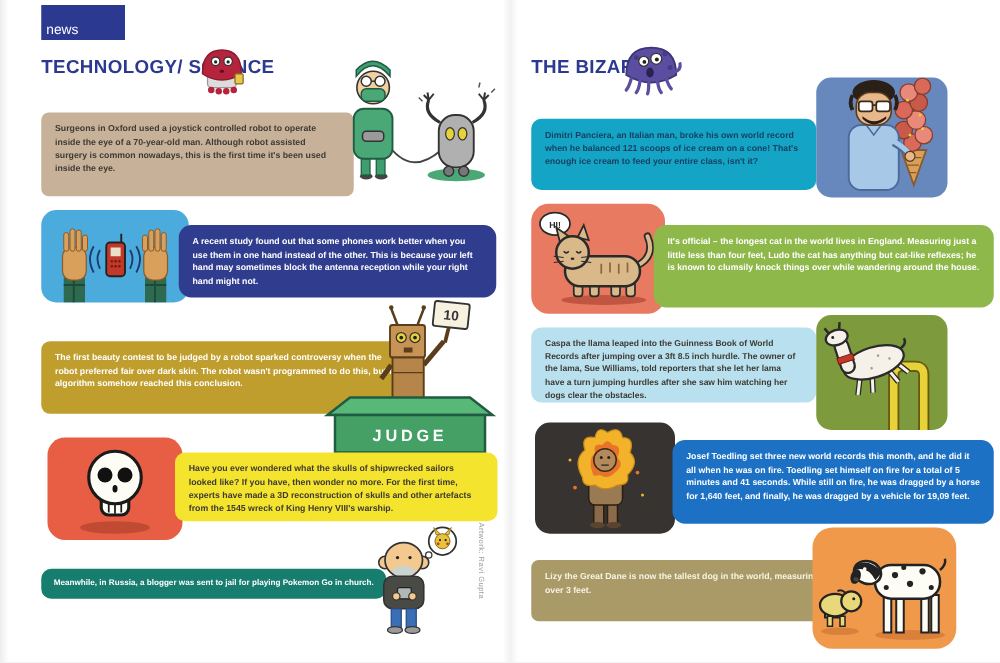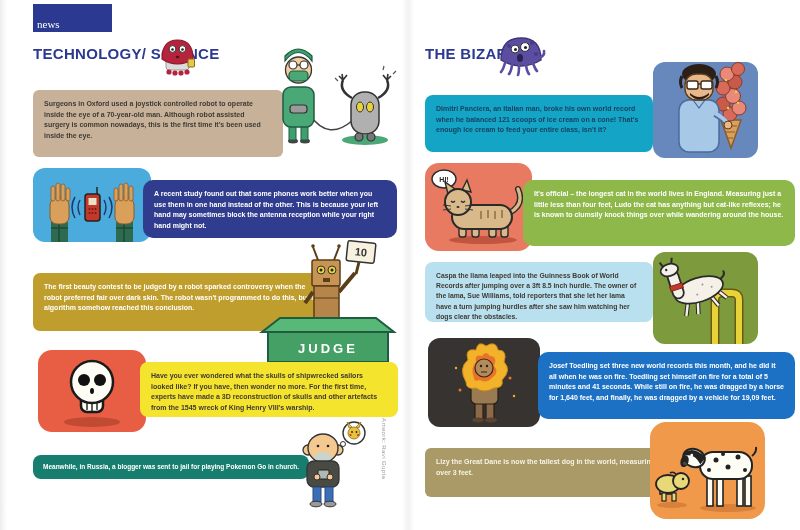--- a/index.html
+++ b/index.html
@@ -3,22 +3,22 @@
 <meta charset="utf-8">
 <style>
   html,body{margin:0;padding:0;background:#e9e9e9;}
   #page{position:relative;width:800px;height:530px;background:#ffffff;overflow:hidden;
         font-family:"Liberation Sans",sans-serif;}
   .fold{position:absolute;left:402px;top:0;width:14px;height:100%;
         background:linear-gradient(90deg,rgba(0,0,0,0.00),rgba(0,0,0,0.05) 45%,rgba(0,0,0,0.00) 90%);}
   .edge{position:absolute;left:0;top:0;width:7px;height:100%;
         background:linear-gradient(90deg,rgba(0,0,0,0.07),rgba(0,0,0,0));}
 
-  .masthead{position:absolute;left:33px;top:4px;width:79px;height:28px;background:#2b3990;
-            display:flex;align-items:flex-end;font-family:Liberation Serif, serif;}
+  .masthead{position:absolute;left:33px;top:4px;width:67px;height:28px;background:#2b3990;
+            display:flex;align-items:flex-end;}
   .masthead span{color:#fff;font-size:11px;padding:0 0 2px 4px;}
 
   .col-title{position:absolute;font-size:15px;font-weight:800;color:#2b3990;letter-spacing:0.3px;}
 
   .tbox{position:absolute;box-sizing:border-box;padding:9px 11px;font-size:7px;font-weight:bold;
         line-height:1.5;border-radius:8px;}
   .ill{position:absolute;}
 
   .t-tan    {background:#c7b299;color:#3e3a33;border-radius:6px;}
   .t-navy   {background:#303d8e;color:#ffffff;border-radius:10px;}

